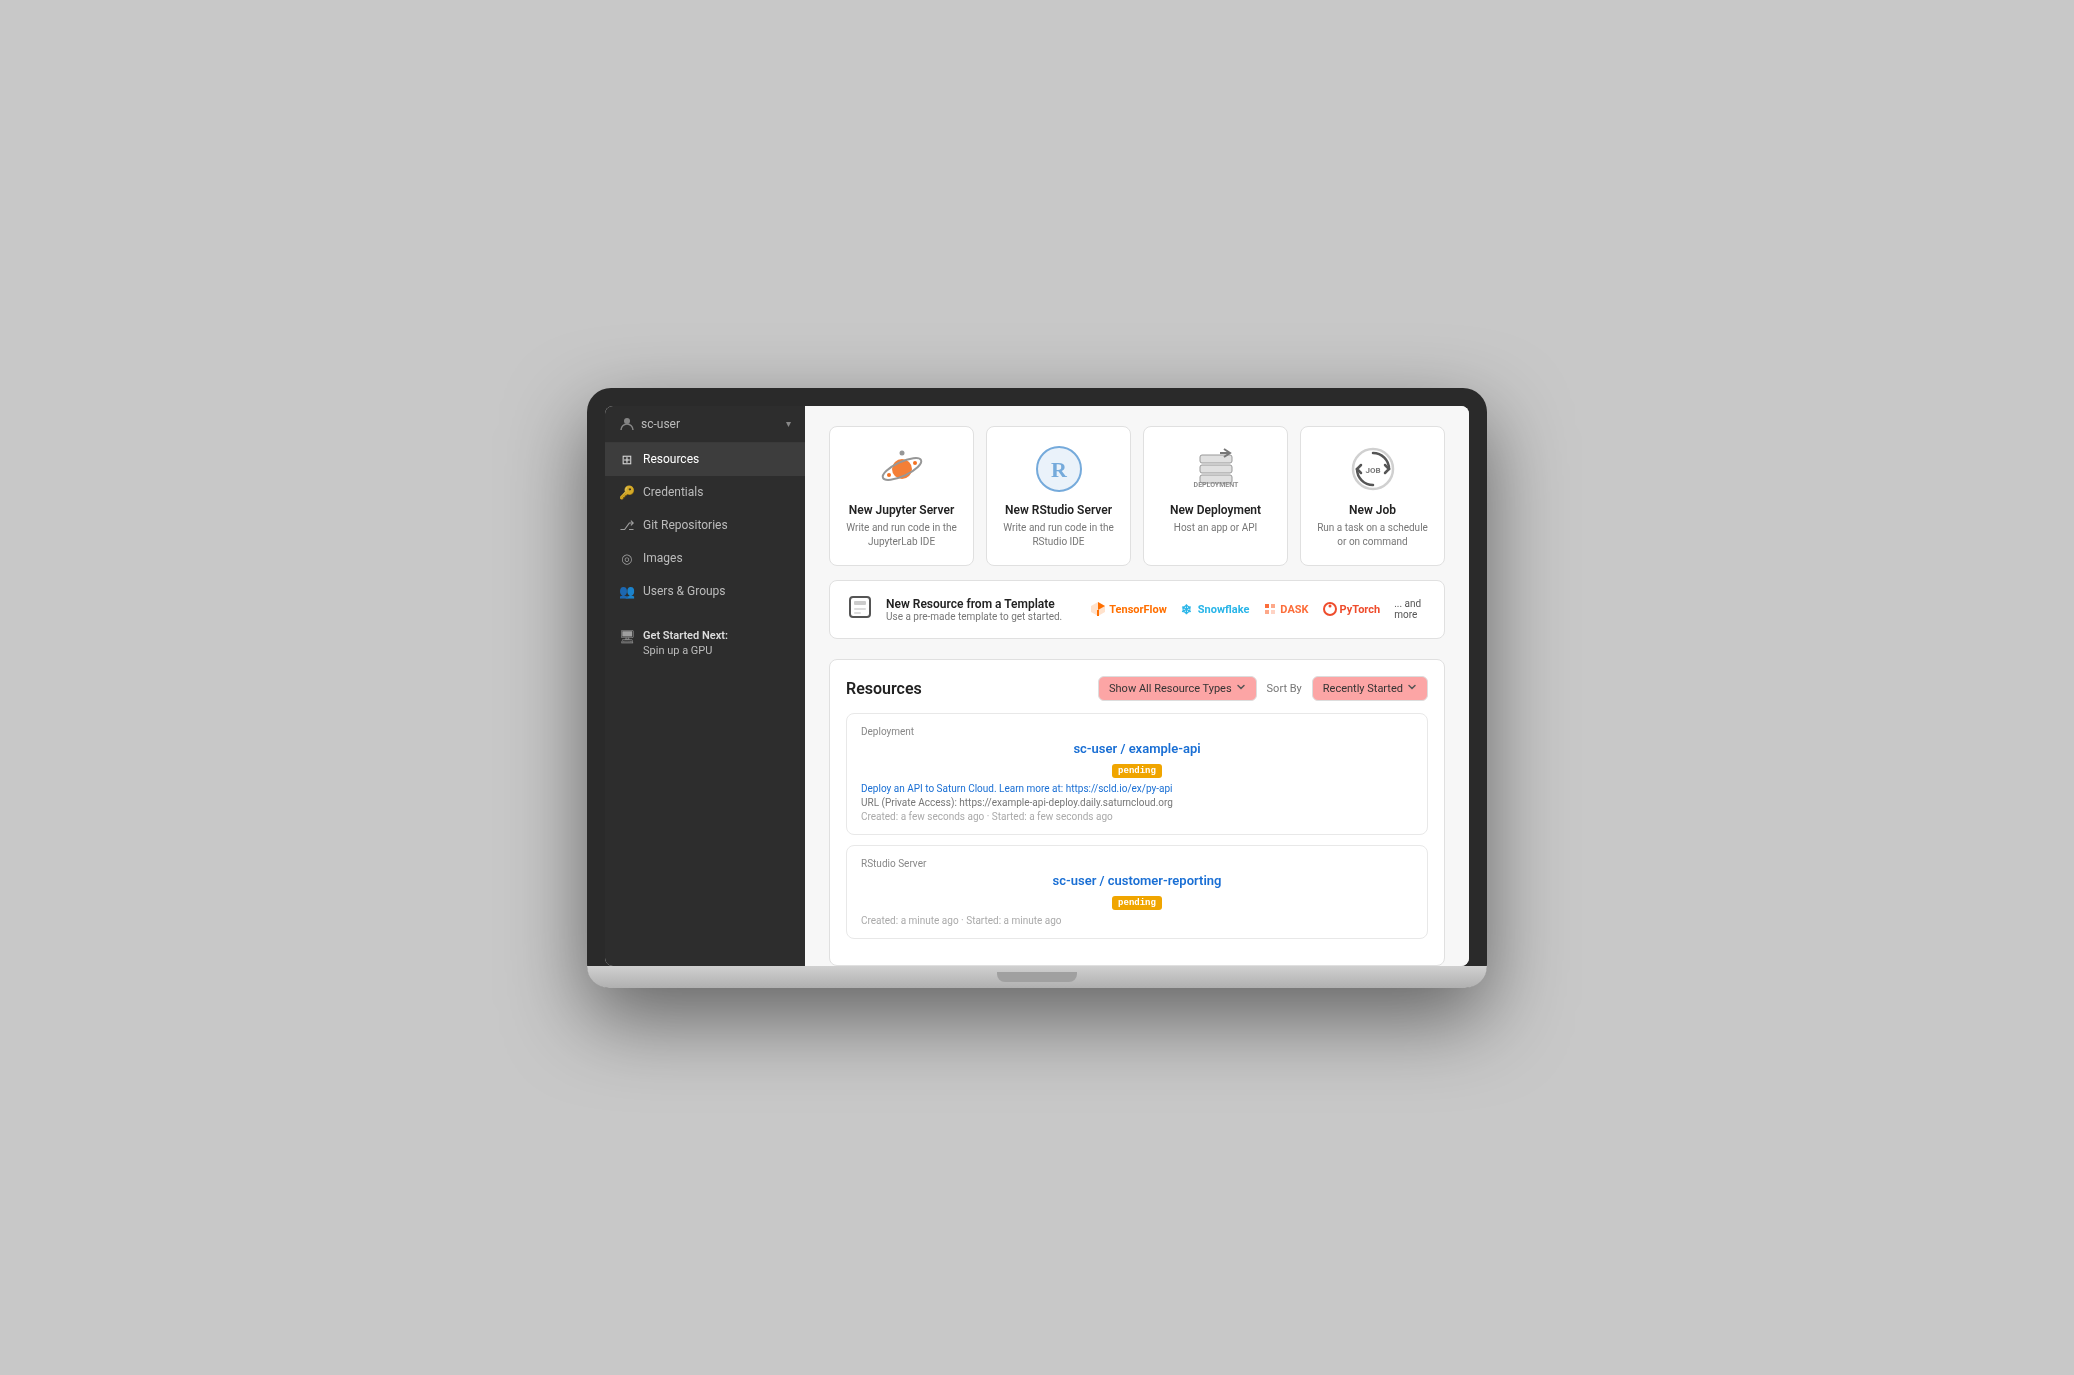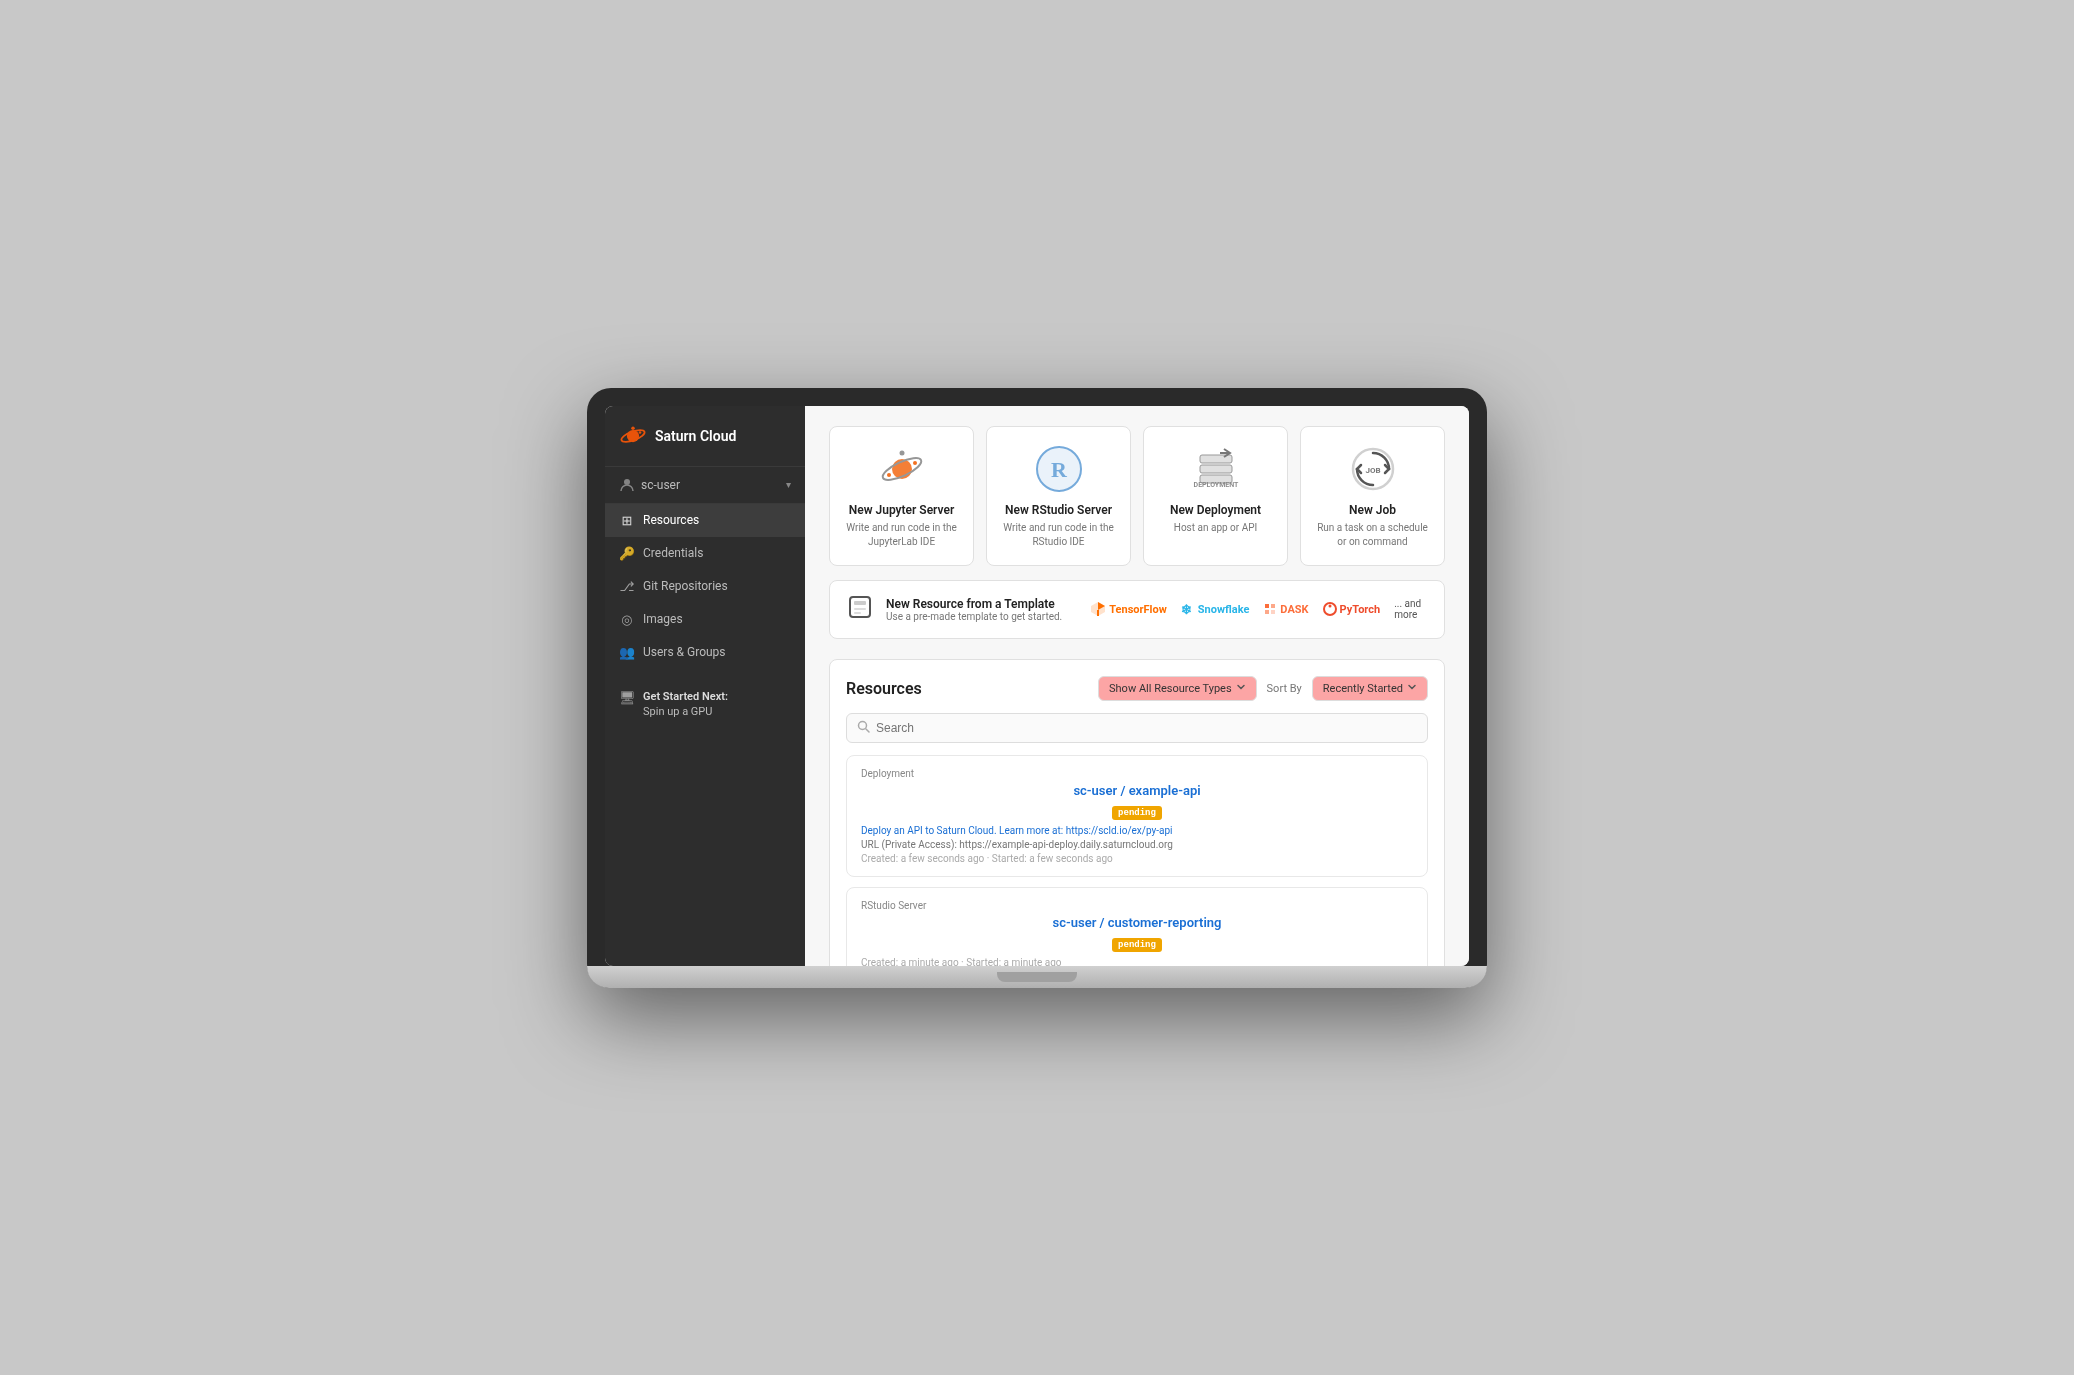--- a/index.html
+++ b/index.html
@@ -351,30 +351,20 @@
       height: 52px;
     }
   </style>
 </head>
 <body>
 
 <div class="laptop-outer">
   <div class="laptop-screen">
 
     <nav class="sidebar">
-      <div class="sidebar-logo">
-
-        <svg class="saturn-icon" viewBox="0 0 32 32" fill="none" xmlns="http://www.w3.org/2000/svg">
-          <circle cx="16" cy="16" r="7" fill="#E8530A"></circle>
-          <ellipse cx="16" cy="16" rx="14" ry="5" stroke="#E8530A" stroke-width="2" fill="none" transform="rotate(-20 16 16)"></ellipse>
-          <circle cx="16" cy="7" r="2" fill="#E8530A"></circle>
-          <circle cx="24" cy="12" r="1.5" fill="#E8530A"></circle>
-        </svg>
-        <span class="sidebar-title">Saturn Cloud</span>
-      </div>
 
       <div class="sidebar-user">
         <svg class="sidebar-user-icon" viewBox="0 0 16 16" fill="#aaa">
           <circle cx="8" cy="5" r="3"></circle>
           <path d="M2 14c0-3.3 2.7-6 6-6s6 2.7 6 6" stroke="#aaa" stroke-width="1.5" fill="none"></path>
         </svg>
         <span>sc-user</span>
         <span class="sidebar-dropdown-arrow">▾</span>
       </div>
 
@@ -548,29 +538,20 @@
           <span class="sort-label">Sort By</span>
 
           <div class="filter-dropdown">
             <span>Recently Started</span>
             <svg viewBox="0 0 10 10" fill="none" xmlns="http://www.w3.org/2000/svg">
                 <path d="M2 3.5 L5 6.5 L8 3.5" stroke="#555" stroke-width="1.5" stroke-linecap="round"></path>
               </svg>
           </div>
         </div>
 
-        <div class="search-bar">
-          <span class="search-icon-svg">
-            <svg width="13" height="13" viewBox="0 0 13 13" fill="none" xmlns="http://www.w3.org/2000/svg">
-              <circle cx="5.5" cy="5.5" r="4" stroke="#aaa" stroke-width="1.5"></circle>
-              <line x1="9" y1="9" x2="12" y2="12" stroke="#aaa" stroke-width="1.5" stroke-linecap="round"></line>
-            </svg>
-          </span>
-          <input type="text" class="search-input" placeholder="Search" style="">
-        </div>
 
         <div class="resource-item">
           <div class="resource-type">Deployment</div>
           <div class="resource-name-row">
             <span class="resource-name">sc-user / example-api</span>
             <span class="badge-pending">pending</span>
           </div>
           <div class="resource-link">Deploy an API to Saturn Cloud. Learn more at: https://scld.io/ex/py-api</div>
           <div class="resource-url">URL (Private Access): https://example-api-deploy.daily.saturncloud.org</div>
           <div class="resource-meta">Created: a few seconds ago · Started: a few seconds ago</div>

